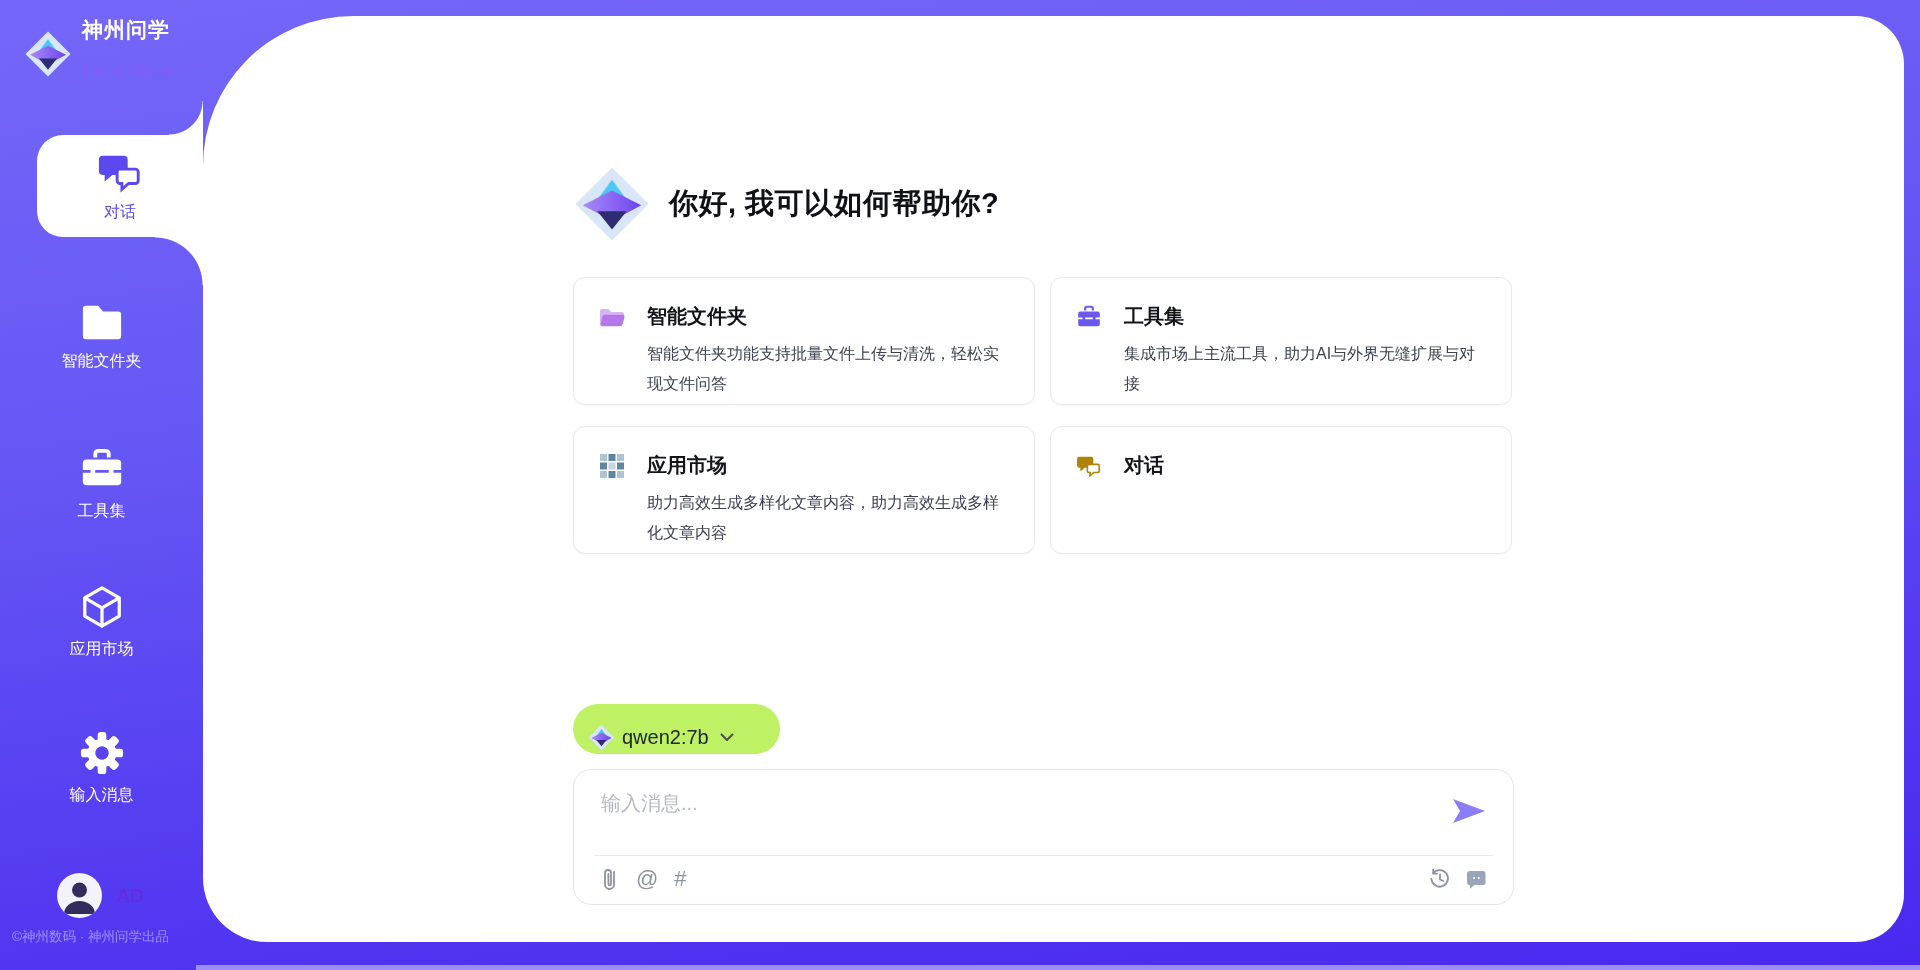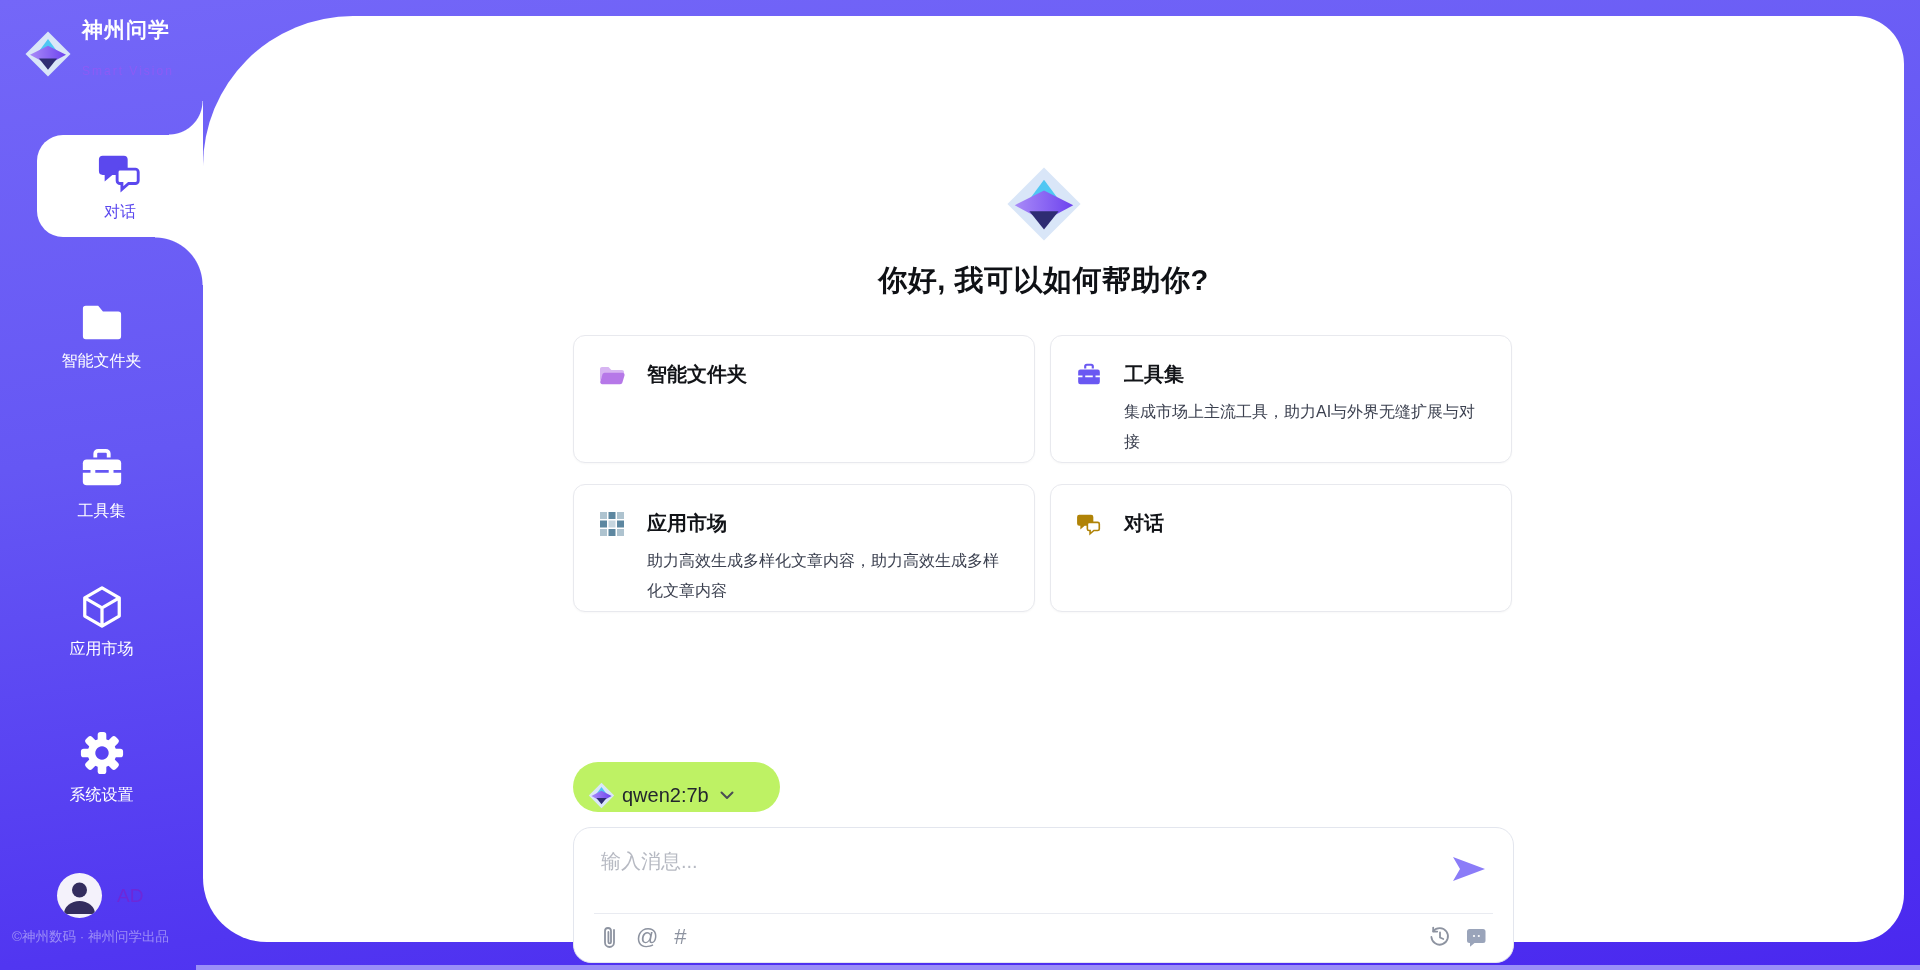--- a/index.html
+++ b/index.html
@@ -43,21 +43,21 @@
   .user-name { color:#6d28d9; font-size:19px; margin-left:15px; }
   .side-footer { position:absolute; left:12px; top:928px; color:rgba(255,255,255,.42); font-size:13.5px; }
 
   
   .panel { position:absolute; left:203px; top:16px; right:16px; bottom:28px;
            background:#fff; border-radius:150px 48px 48px 64px; }
   .bottom-strip { position:absolute; left:196px; right:0; bottom:0; height:5px; background:#9a8ef7; }
 
   .content { position:absolute; left:370px; top:149px; width:941px; }
 
-  .greeting-row { display:flex; align-items:center; gap:18px;flex-direction:column; }
+  .greeting-row { display:flex; align-items:center; gap:18px; }
   .greeting-logo { width:78px; height:78px; }
   .greeting-title { font-size:29px; font-weight:800; color:#0f1115; letter-spacing:.5px; }
 
   .cards { margin-top:34px; display:grid; grid-template-columns:462px 462px; gap:21px 15px; }
   .card { height:128px; border:1px solid #e8e9ee; border-radius:12px; background:#fff;
           padding:25px 28px 0 25px; display:flex; gap:22px; cursor:pointer;
           box-shadow:0 1px 2px rgba(20,20,40,.03); }
   .card-icon { width:26px; height:26px; flex:none; margin-top:1px; }
   .card-title { font-size:20px; font-weight:700; color:#121418; }
   .card-desc { margin-top:9px; font-size:16px; line-height:30px; color:#3c4150; }
@@ -160,21 +160,21 @@
         <rect x="19.5" y="2" width="9" height="13" rx="3" transform="rotate(45 24 24)"></rect>
         <rect x="19.5" y="2" width="9" height="13" rx="3" transform="rotate(90 24 24)"></rect>
         <rect x="19.5" y="2" width="9" height="13" rx="3" transform="rotate(135 24 24)"></rect>
         <rect x="19.5" y="2" width="9" height="13" rx="3" transform="rotate(180 24 24)"></rect>
         <rect x="19.5" y="2" width="9" height="13" rx="3" transform="rotate(225 24 24)"></rect>
         <rect x="19.5" y="2" width="9" height="13" rx="3" transform="rotate(270 24 24)"></rect>
         <rect x="19.5" y="2" width="9" height="13" rx="3" transform="rotate(315 24 24)"></rect>
         <path fill-rule="evenodd" d="M24,9 a15,15 0 1 0 0.02,0 Z M24,17 a7,7 0 1 1 -0.02,0 Z"></path>
       </g>
     </svg>
-    <span class="nav-label">系统设置</span>
+    <span class="nav-label">输入消息</span>
   </div>
 
   <div class="user-row">
     <span class="avatar">
       <svg width="45" height="45" viewBox="0 0 45 45">
         <g fill="#332d5e">
             <circle cx="22.5" cy="17" r="7.5"></circle>
             <path d="M7,41 a15.5,13 0 0 1 31,0 z"></path>
           </g>
       </svg>
@@ -197,20 +197,21 @@
 
     <div class="cards">
 
       <div class="card">
         <svg class="card-icon icon-openfolder" viewBox="0 0 26 26">
           <path fill="currentColor" opacity=".55" d="M1,7 C1,5.9 1.9,5 3,5 h6.5 l2.8,3 H23 c1.1,0 2,.9 2,2 v1.5 H4.8 L1,19 Z"></path>
           <path fill="currentColor" d="M5.6,10.8 h17.9 c1.4,0 2.4,1.3 2,2.7 l-2.1,7 c-.3,1 -1.2,1.7 -2.3,1.7 H3.3 c-1.4,0 -2.4,-1.3 -2,-2.7 l2.1,-6.9 c.3,-1 1.2,-1.8 2.2,-1.8 z"></path>
         </svg>
         <div class="card-body">
           <div class="card-title">智能文件夹</div>
+          <div class="card-desc">智能文件夹功能支持批量文件上传与清洗，轻松实现文件问答</div>
         </div>
       </div>
 
       <div class="card">
         <svg class="card-icon icon-toolbox2" viewBox="0 0 48 48">
             <use href="#toolbox-sym"></use>
           </svg>
         <div class="card-body">
           <div class="card-title">工具集</div>
           <div class="card-desc">集成市场上主流工具，助力AI与外界无缝扩展与对接</div>

